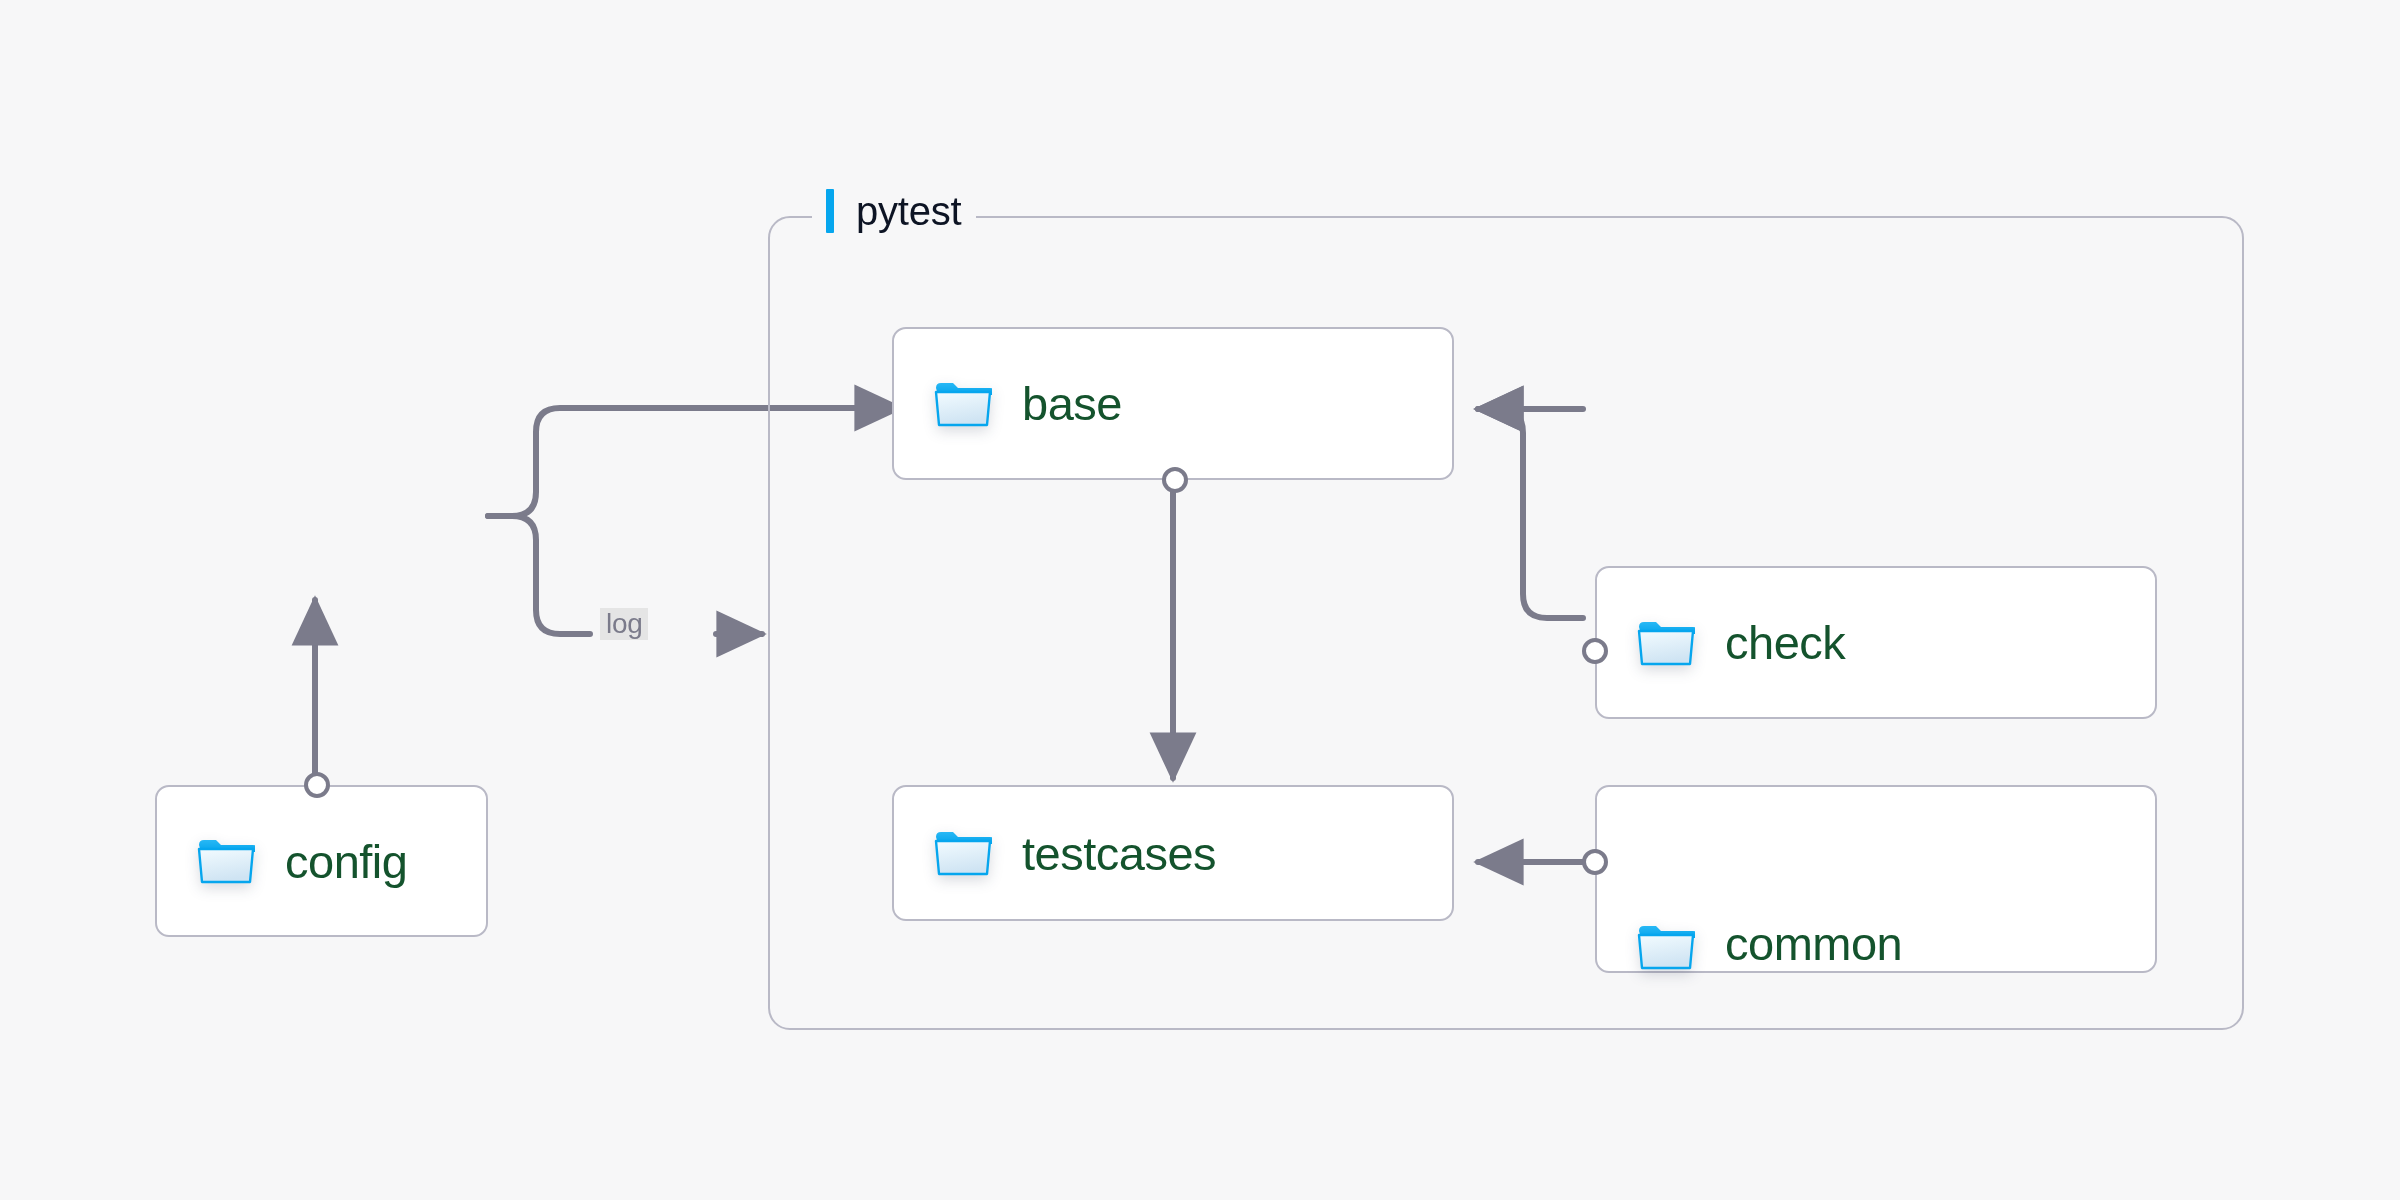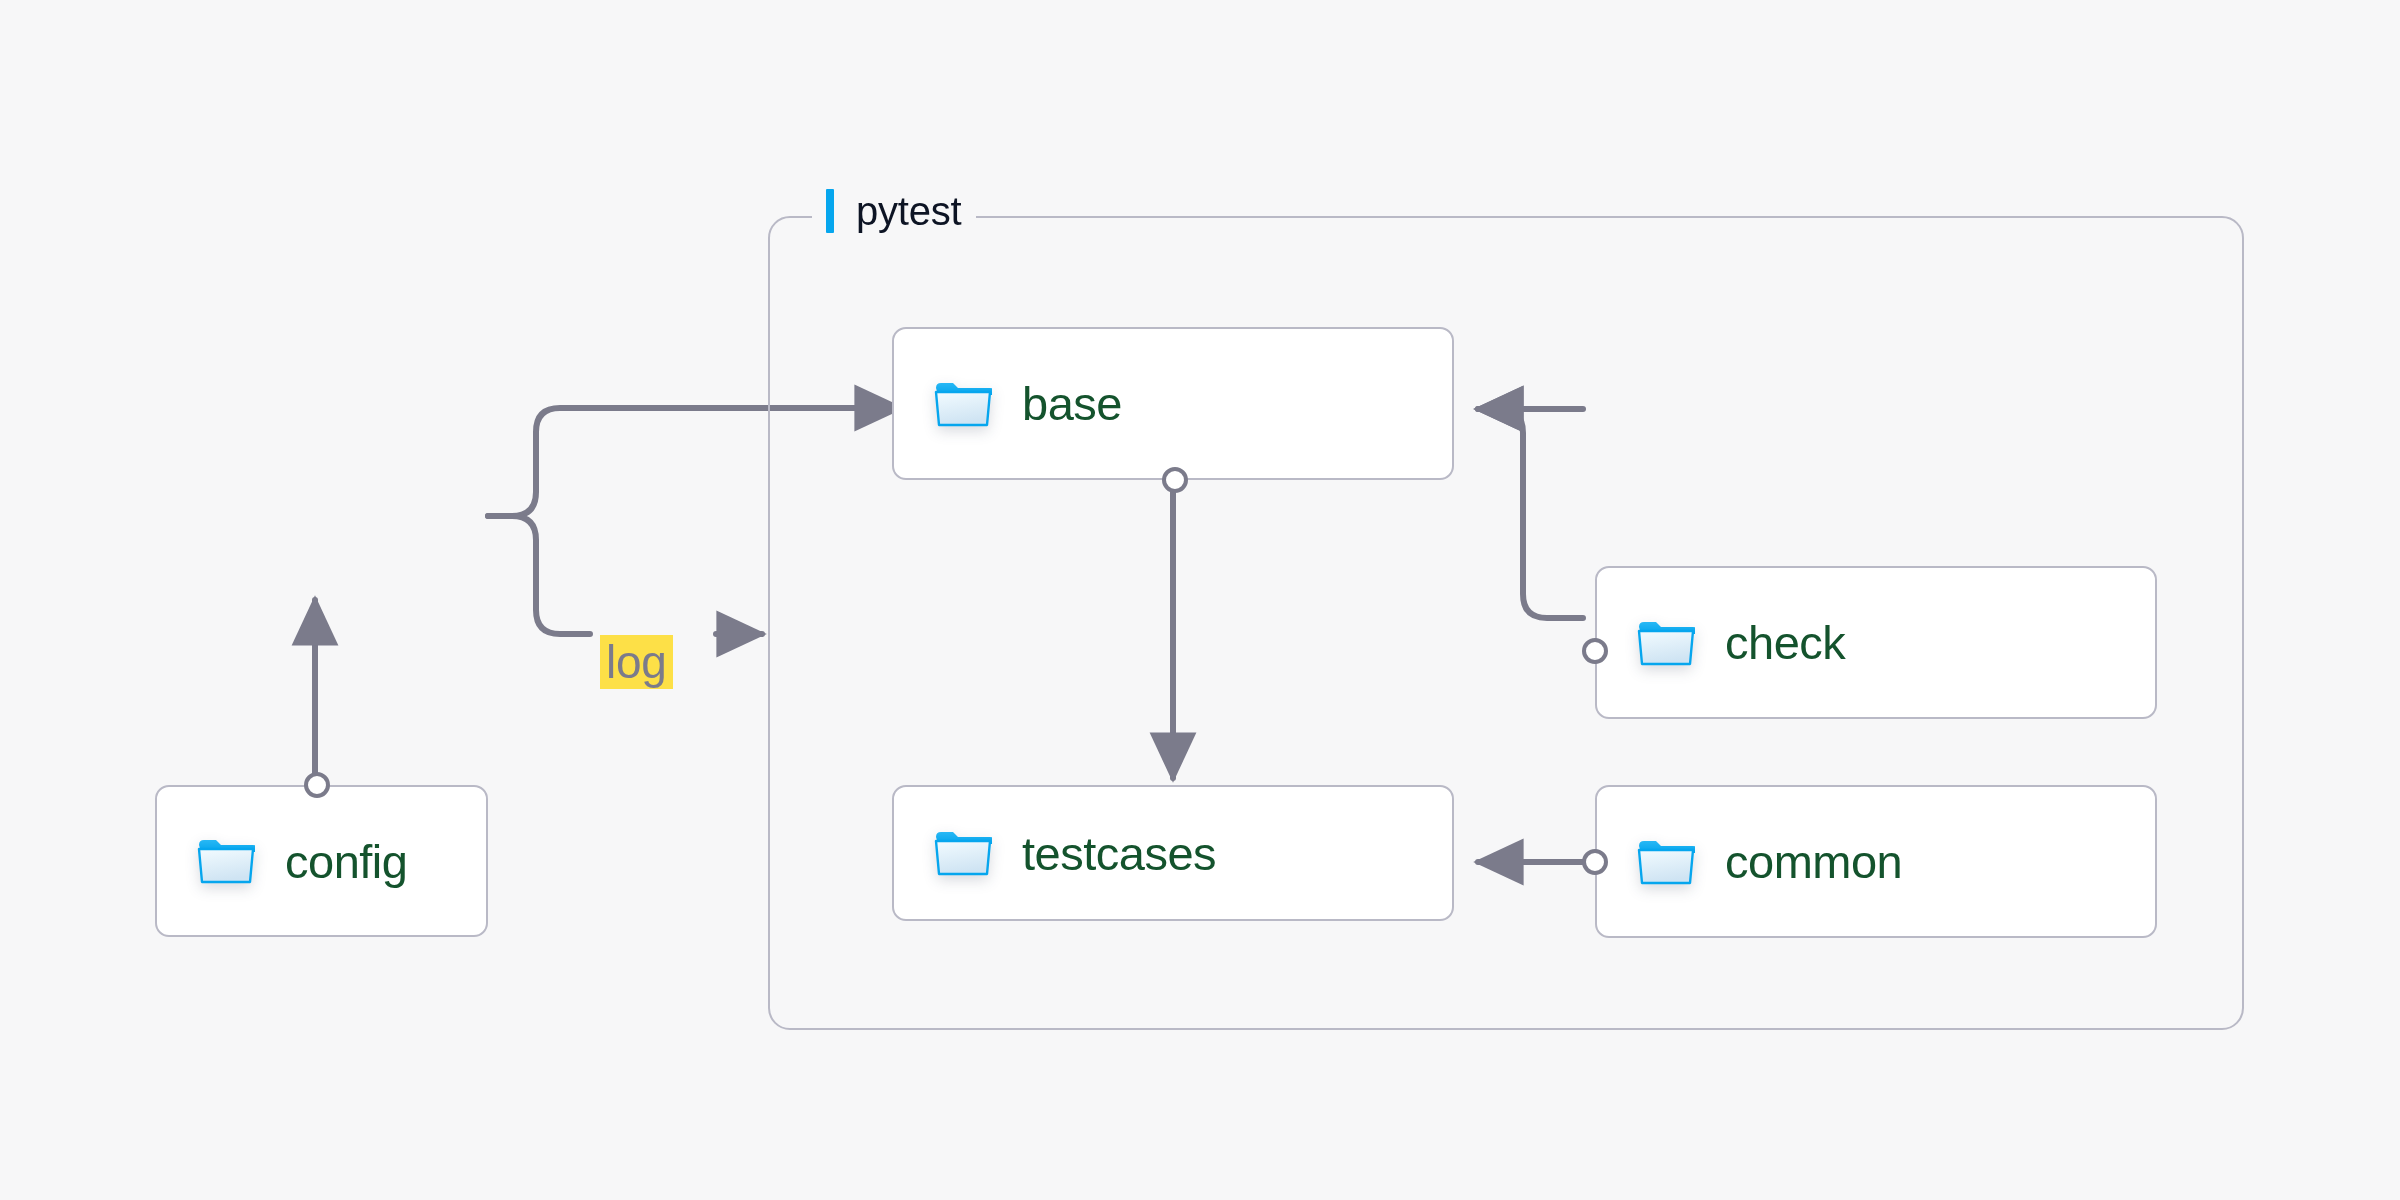--- a/index.html
+++ b/index.html
@@ -88,27 +88,26 @@
     width: 26px;
     height: 26px;
     border-radius: 50%;
     background: #ffffff;
     border: 4px solid #7b7b8b;
   }
 
   
   .edge-label {
     position: absolute;
-    font-size: 46px;
+    font-size: 28px;
     color: #7b7b8b;
     letter-spacing: -0.3px;
     white-space: nowrap;
-    background: #fde047;
+    background: #e5e5e5;
     padding: 0 6px;
-    margin-top: 27px;
   }
 </style>
 </head>
 <body>
 
 <div id="canvas">
 
   <svg id="edge-layer" viewBox="0 0 2400 1200" width="2400" height="1200">
     <defs>
       <marker id="arrow" markerWidth="9" markerHeight="9" refX="7.6" refY="4.5" orient="auto" markerUnits="strokeWidth">
@@ -200,21 +199,21 @@
     <span class="folder-icon">
       <svg viewBox="0 0 58 48" width="58" height="48">
         <path d="M2 8 q0-5 5-5 h12 l5 5 h32 q5 0 5 5 v2 h-57 z" fill="url(#folderTab)"></path>
         <path d="M2 12 h54 l-3 33 h-48 z" fill="url(#folderBody)" stroke="#06a6ee" stroke-width="2.4" stroke-linejoin="round"></path>
       </svg>
     </span>
     <span class="node-label">check</span>
     <span class="handle" style="left:-15px; top:70px;"></span>
   </div>
 
-  <div class="node" style="left:1595px; top:785px; width:562px; height:153px;">
+  <div class="node" style="left:1595px; top:785px; width:562px; height:188px;align-items:flex-end;">
     <span class="folder-icon">
       <svg viewBox="0 0 58 48" width="58" height="48">
         <path d="M2 8 q0-5 5-5 h12 l5 5 h32 q5 0 5 5 v2 h-57 z" fill="url(#folderTab)"></path>
         <path d="M2 12 h54 l-3 33 h-48 z" fill="url(#folderBody)" stroke="#06a6ee" stroke-width="2.4" stroke-linejoin="round"></path>
       </svg>
     </span>
     <span class="node-label">common</span>
     <span class="handle" style="left:-15px; top:62px;"></span>
   </div>
 

